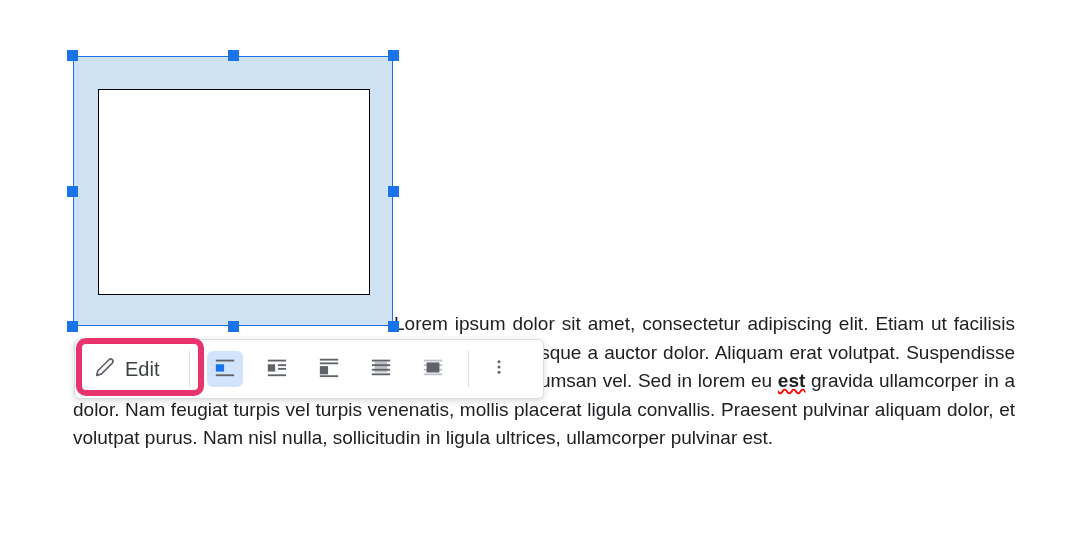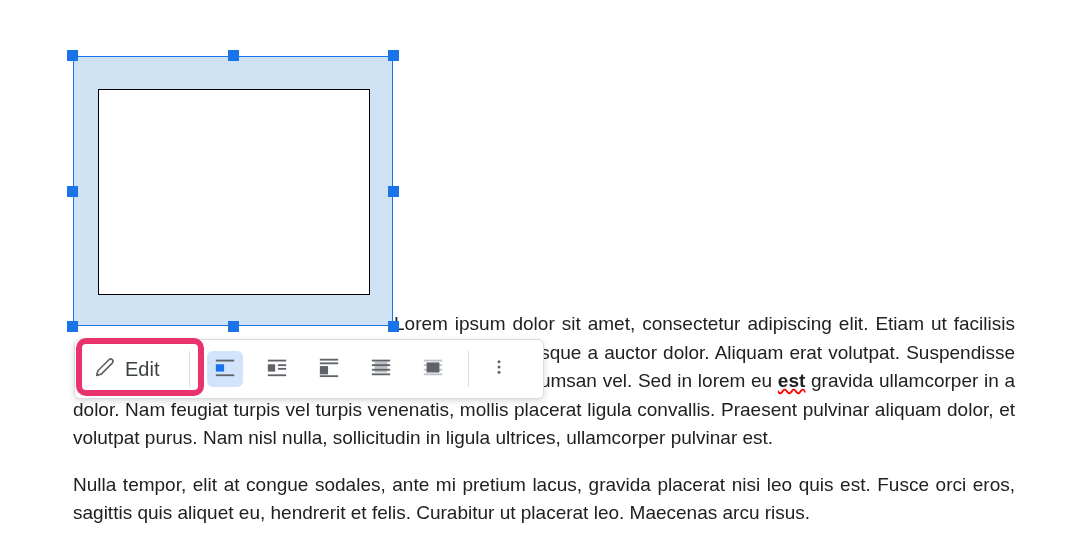--- a/index.html
+++ b/index.html
@@ -148,21 +148,20 @@
 <div class="handle h-tm"></div>
 <div class="handle h-tr"></div>
 <div class="handle h-ml"></div>
 <div class="handle h-mr"></div>
 <div class="handle h-bl"></div>
 <div class="handle h-bm"></div>
 <div class="handle h-br"></div>
 
 <div class="doc-text">
   <p class="p1"><span>Lorem ipsum dolor sit amet, consectetur adipiscing elit. Etiam ut facilisis nibh, quis pharetra mauris. Morbi at dictum finibus. Quisque a auctor dolor. Aliquam erat volutpat. Suspendisse potenti. Cras eget faucibus nunc, in bibendum arcu accumsan vel. Sed in lorem eu </span><span class="spell-err">est</span><span> gravida ullamcorper in a dolor. Nam feugiat turpis vel turpis venenatis, mollis placerat ligula convallis. Praesent pulvinar aliquam dolor, et volutpat purus. Nam nisl nulla, sollicitudin in ligula ultrices, ullamcorper pulvinar est.</span></p>
-  <p>Nulla tempor, elit at congue sodales, ante mi pretium lacus, gravida placerat nisi leo quis est. Fusce orci eros, sagittis quis aliquet eu, hendrerit et felis. Curabitur ut placerat leo. Maecenas arcu risus.</p>
 </div>
 
 <div class="toolbar">
   <div class="edit-btn">
     <span>
       <svg viewBox="0 0 24 24" fill="none" stroke="#5f6368" stroke-width="2" stroke-linecap="round" stroke-linejoin="round">
         <path d="M17 3a2.85 2.85 0 0 1 4 4L7.5 20.5 2 22l1.5-5.5L17 3z"></path>
       </svg>
     </span>
     <span>Edit</span>

